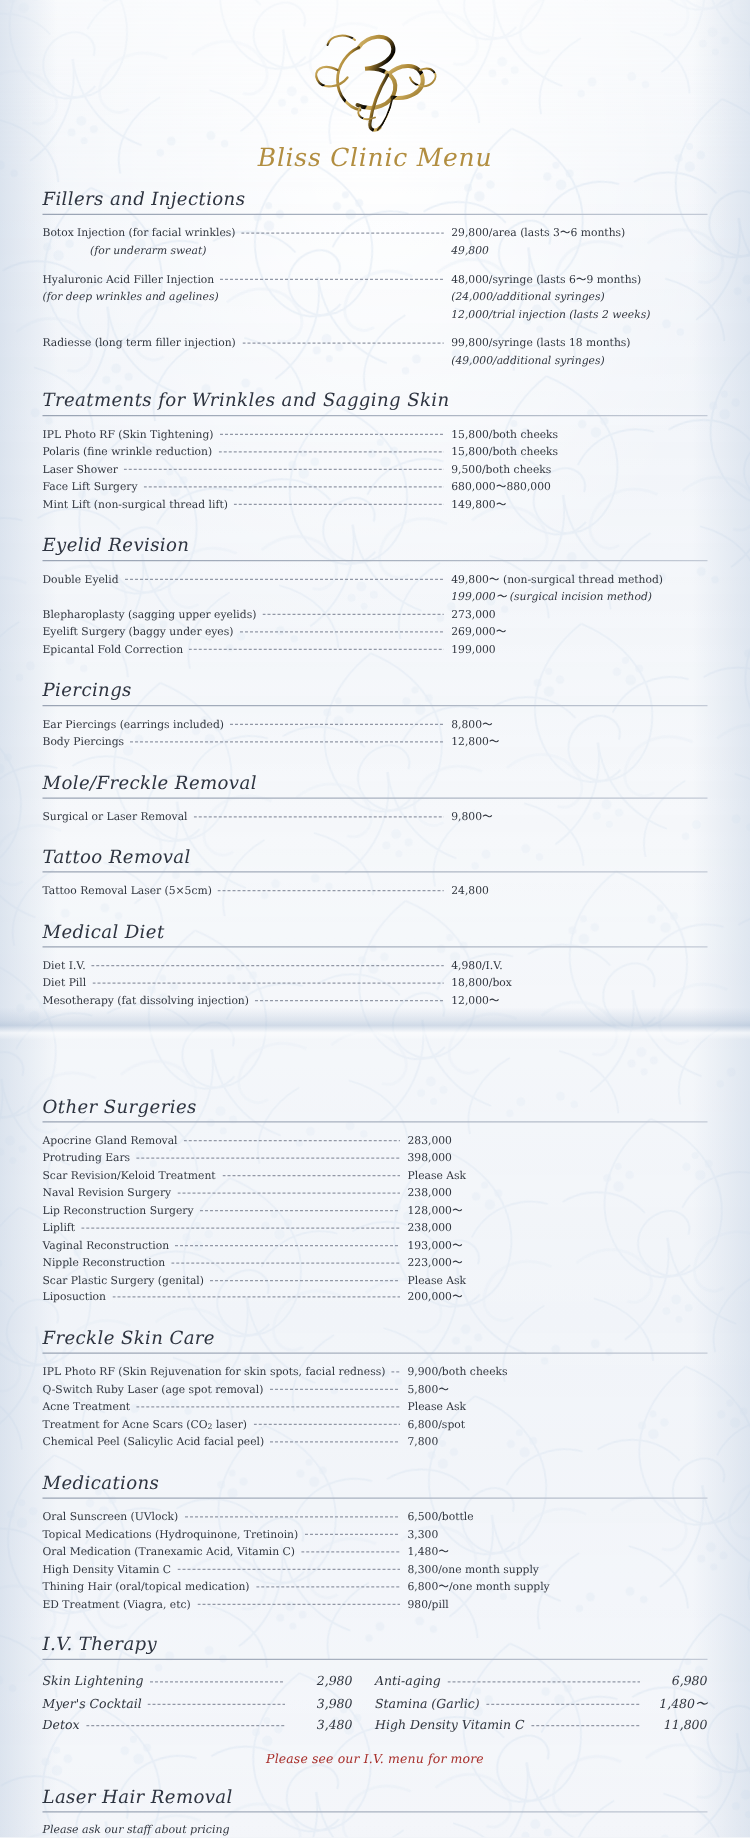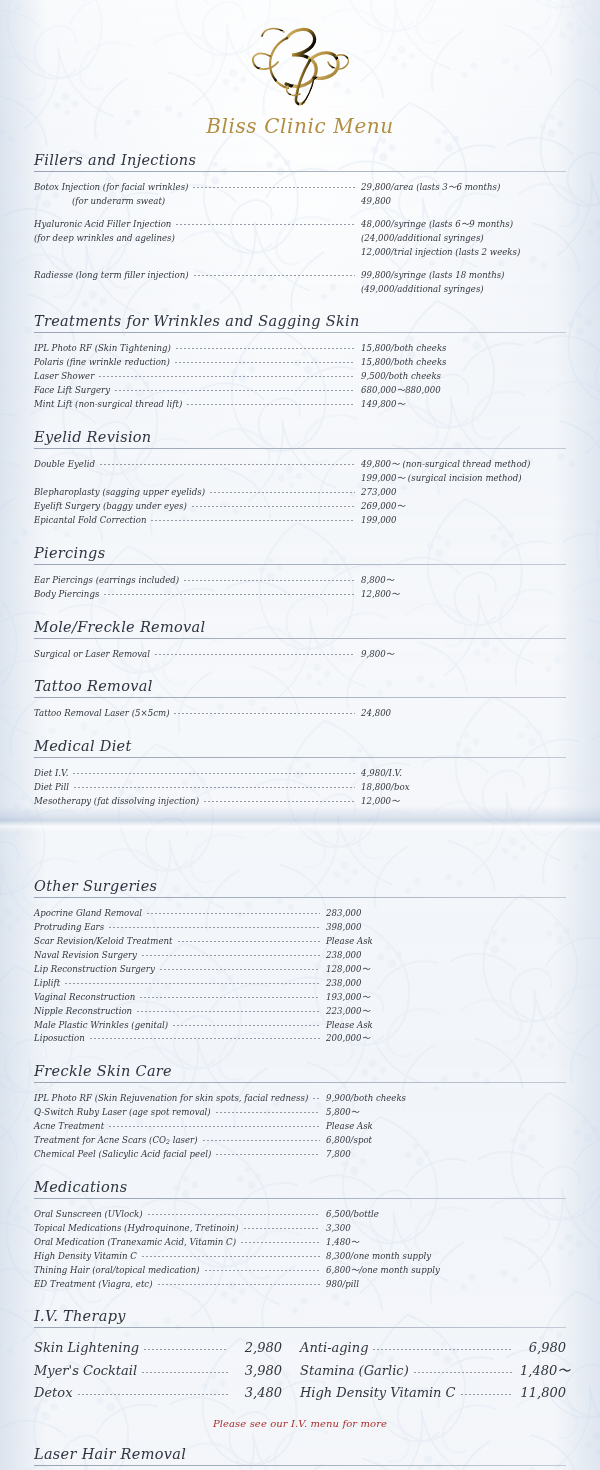--- a/index.html
+++ b/index.html
@@ -88,21 +88,20 @@
     height: 1px;
     background: linear-gradient(90deg, #9aa4b4 0%, #aab3c1 55%, #c3cad6 100%);
     margin-bottom: 9px;
   }
 
   .rows { }
   .row {
     display: flex;
     align-items: baseline;
     font-family: "DejaVu Serif", serif;
-    font-style: italic;
     font-size: 8.6px;
     color: #31363f;
     line-height: 1.62;
     white-space: nowrap;
   }
   .row .name { flex: 0 0 auto; padding-right: 5px; }
   .row .leader {
     flex: 1 1 auto;
     min-width: 6px;
     height: 1px;
@@ -135,21 +134,21 @@
   .gap-sm { height: 9px; }
   .sec-gap { height: 17px; }
 
   
   .iv-grid { display: flex; }
   .iv-col { width: 50%; }
   .iv-col.left { padding-right: 18px; box-sizing: border-box; }
   .iv-row {
     display: flex; align-items: baseline;
     font-family: "DejaVu Serif", serif; font-style: italic;
-    font-size: 13px; color: #31363f; line-height: 1.72; white-space: nowrap;
+    font-size: 10px; color: #31363f; line-height: 1.72; white-space: nowrap;
   }
   .iv-row .name { flex: 0 0 auto; padding-right: 5px; }
   .iv-row .leader {
     flex: 1 1 auto; min-width: 6px; height: 1px; position: relative; top: -2px;
     background-image: linear-gradient(90deg, #9298a6 55%, rgba(255,255,255,0) 0%);
     background-size: 4px 1px; background-repeat: repeat-x;
   }
   .iv-row .price { flex: 0 0 auto; padding-left: 8px; width: 46px; text-align: right; font-style: italic; }
 
   .note-red {
@@ -470,21 +469,21 @@
               <span class="name">Vaginal Reconstruction</span>
               <span class="leader"></span>
               <span class="price">193,000〜</span>
             </div>
             <div class="row colB">
               <span class="name">Nipple Reconstruction</span>
               <span class="leader"></span>
               <span class="price">223,000〜</span>
             </div>
             <div class="row colB">
-              <span class="name">Male Plastic Wrinkles (genital)</span>
+              <span class="name">Scar Plastic Surgery (genital)</span>
               <span class="leader"></span>
               <span class="price">Please Ask</span>
             </div>
             <div class="row colB">
               <span class="name">Liposuction</span>
               <span class="leader"></span>
               <span class="price">200,000〜</span>
             </div>
           </div>
         </div>

